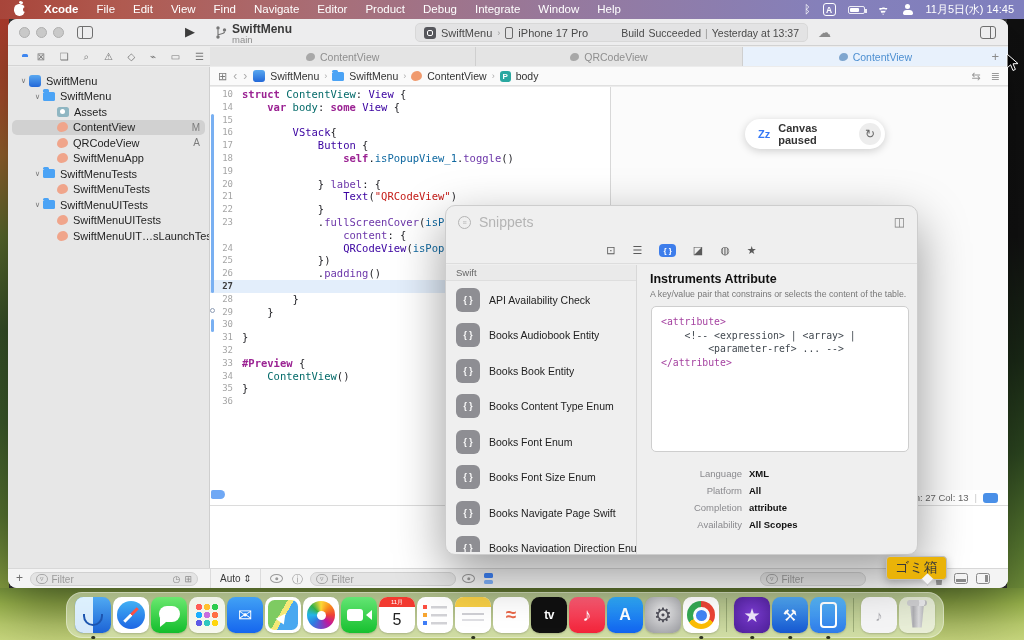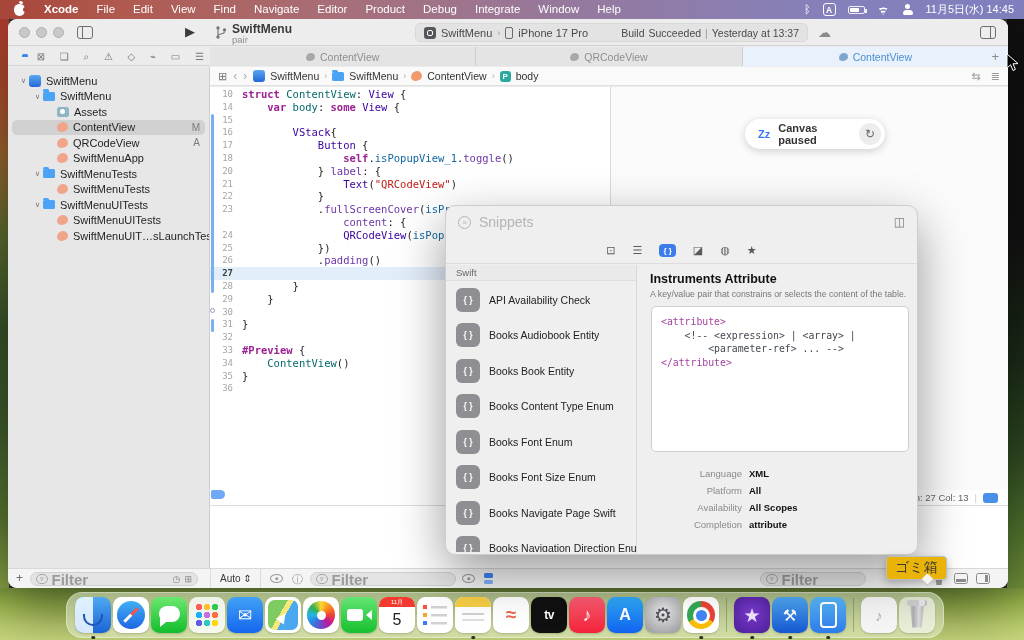--- a/index.html
+++ b/index.html
@@ -140,21 +140,21 @@
   .bp-tag { position:absolute; left:203px; top:471px; width:14px; height:9px; background:#6FA8F5; border-radius:2px 5px 5px 2px; }
 
   .debug-pane { position:absolute; left:202px; top:486px; width:798px; height:63px; background:#fff; border-top:1px solid #DCDCDC; }
 
   
   .bottombar { position:absolute; left:0; top:549px; width:1000px; height:20px; background:#F4F4F4; border-top:1px solid #D8D8D8; font-size:10px; color:#6E6E6E; }
   .bb-divider { position:absolute; top:0; bottom:0; width:1px; background:#DCDCDC; }
   .bb-add { position:absolute; left:8px; top:2px; font-size:12px; color:#6E6E6E; }
   .filter-pill { position:absolute; top:3px; height:14px; background:#E4E4E4; border:1px solid #D0D0D0; border-radius:7px;
     display:flex; align-items:center; padding:0 5px; gap:4px; }
-  .filter-pill input { border:none; background:transparent; outline:none; font-size:15px; width:100%; color:#3A3A3A; font-family:"Liberation Sans",sans-serif;font-weight:bold; }
+  .filter-pill input { border:none; background:transparent; outline:none; font-size:10px; width:100%; color:#3A3A3A; font-family:"Liberation Sans",sans-serif; }
   .filter-pill input::placeholder { color:#9A9A9A; }
   .f-ic { font-size:7px; color:#8A8A8A; border:1px solid #A8A8A8; border-radius:5px; padding:0 3px; line-height:8px; }
   .f-trail { font-size:9px; color:#8A8A8A; }
   .bb-auto { position:absolute; left:212px; top:4px; font-size:10px; color:#3A3A3A; }
   .eye { width:13px; height:9px; border:1.2px solid #9A9A9A; border-radius:50%; position:relative; display:inline-block; }
   .eye::before { content:""; position:absolute; width:3.5px; height:3.5px; border-radius:50%; background:#9A9A9A; left:50%; top:50%; transform:translate(-50%,-50%); }
   .bb-info { font-size:11px; color:#9A9A9A; }
   .console-mode { position:absolute; left:474px; top:3px; width:13px; height:13px; }
   .console-mode::before { content:""; position:absolute; left:2px; top:1px; width:9px; height:5px; border-radius:1.5px; background:#3E82F7; }
   .console-mode::after { content:""; position:absolute; left:2px; bottom:1px; width:9px; height:4px; border-radius:1.5px; background:#7FB1FA; }
@@ -328,21 +328,21 @@
     <span class="tb-play">▶</span>
     <span class="tb-branch">
       <svg width="12" height="15" viewBox="0 0 12 15">
           <circle cx="3" cy="3" r="1.7" fill="#777"></circle>
           <circle cx="3" cy="12" r="1.7" fill="#777"></circle>
           <circle cx="9.5" cy="5" r="1.7" fill="#777"></circle>
           <path d="M3 4.5V10.5 M9.5 6.8C9.5 9.5 3 8.5 3 10.5" stroke="#777" stroke-width="1.2" fill="none"></path>
         </svg>
     </span>
     <span class="tb-project">SwiftMenu</span>
-    <span class="tb-branchname">pair</span>
+    <span class="tb-branchname">main</span>
     <div class="scheme">
       <span class="scheme-appic"></span>
       <span>SwiftMenu</span>
       <span class="scheme-sep">›</span>
       <span class="phone-ic"></span>
       <span>iPhone 17 Pro</span>
       <span class="build">
         <span>Build</span>
           <b>Succeeded</b>
           <span class="dim">|</span>
@@ -487,20 +487,24 @@
         </div>
         <div class="crow">
           <span class="ln">17</span>
           <span class="ctext"><span class="cp">            </span><span class="ct">Button</span><span class="cp"> {</span></span>
         </div>
         <div class="crow">
           <span class="ln">18</span>
           <span class="ctext"><span class="cp">                </span><span class="ck">self</span><span class="cp">.</span><span class="cv">isPopupView_1</span><span class="cp">.</span><span class="cm">toggle</span><span class="cp">()</span></span>
         </div>
         <div class="crow">
+          <span class="ln">19</span>
+          <span class="ctext"></span>
+        </div>
+        <div class="crow">
           <span class="ln">20</span>
           <span class="ctext"><span class="cp">            } </span><span class="cm">label</span><span class="cp">: {</span></span>
         </div>
         <div class="crow">
           <span class="ln">21</span>
           <span class="ctext"><span class="cp">                </span><span class="ct">Text</span><span class="cp">(</span><span class="cs">"QRCodeView"</span><span class="cp">)</span></span>
         </div>
         <div class="crow">
           <span class="ln">22</span>
           <span class="ctext"><span class="cp">            }</span></span>
@@ -680,26 +684,26 @@
   <div class="sn-meta" id="sn-meta">
       <div class="meta-row">
         <span class="meta-label">Language</span>
         <span class="meta-value">XML</span>
       </div>
       <div class="meta-row">
         <span class="meta-label">Platform</span>
         <span class="meta-value">All</span>
       </div>
       <div class="meta-row">
+        <span class="meta-label">Completion</span>
+        <span class="meta-value">attribute</span>
+      </div>
+      <div class="meta-row">
         <span class="meta-label">Availability</span>
         <span class="meta-value">All Scopes</span>
-      </div>
-      <div class="meta-row">
-        <span class="meta-label">Completion</span>
-        <span class="meta-value">attribute</span>
       </div>
     </div>
 </div>
 
 <div class="tooltip">ゴミ箱</div>
 
 <div class="dock" id="dock">
     <div class="dk dk-finder">
       <span class="di"></span>
       <span class="dk-dot"></span>

